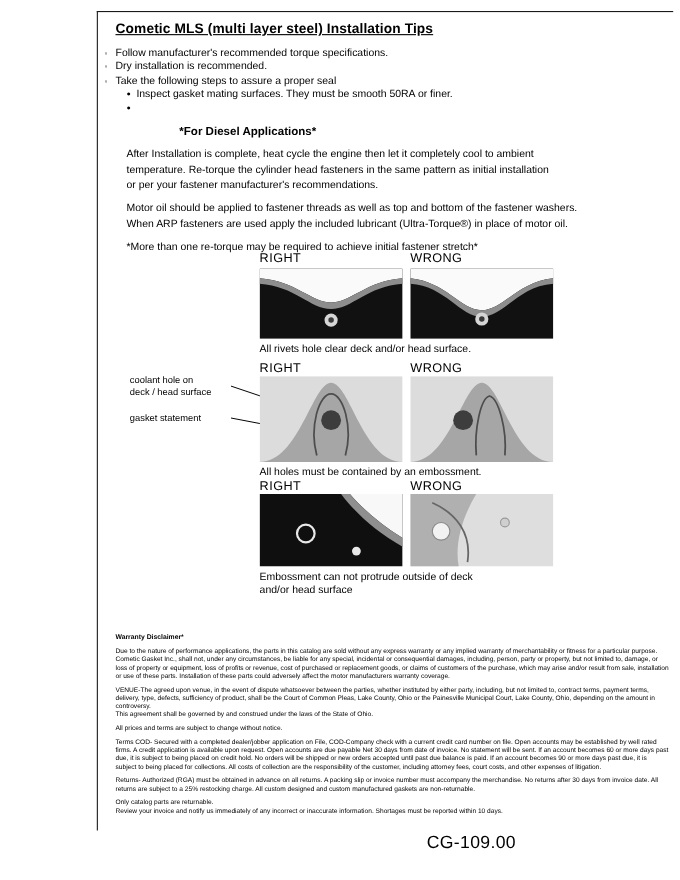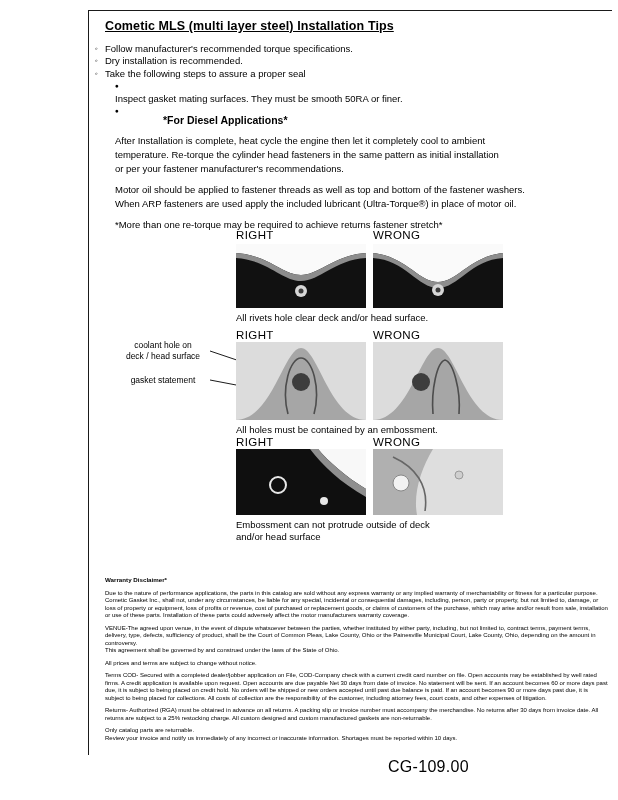--- a/index.html
+++ b/index.html
@@ -9,33 +9,33 @@
 
   .frame-top  { position:absolute; left:88px; top:10px; width:524px; border-top:1.5px solid #1a1a1a; }
   .frame-left { position:absolute; left:88px; top:10px; height:745px; border-left:1.5px solid #1a1a1a; }
 
   .title { position:absolute; left:105px; top:19px; font-size:12.5px; font-weight:bold;
            text-decoration:underline; letter-spacing:.1px; }
 
   .tips { position:absolute; left:95px; top:43px; width:505px; font-size:9.5px; }
   .bullet { display:flex; align-items:flex-start; line-height:12.4px; }
   .bullet .bm { flex:0 0 10px; width:10px; font-size:7.5px; line-height:12.4px; }
-  .bullet.sub { margin-left:20px;flex-direction:column; }
+  .bullet.sub { margin-left:20px; }
   .bullet.sub .bm { font-size:6.5px; flex:0 0 9px; width:9px; }
 
   .diesel { position:absolute; left:115px; top:114px; width:430px; font-size:9.5px; }
   .diesel-heading { font-weight:bold; font-size:10.5px; margin-bottom:8px;margin-left:48px; }
   .diesel p { margin-bottom:7px; line-height:14px; }
   .preline { white-space:pre-line; }
 
   .dg-header { position:absolute; width:130px; font-size:11.5px; letter-spacing:.4px; }
   .dg-img { position:absolute; width:130px; display:block; }
   .dg-caption { position:absolute; left:236px; font-size:9.5px; line-height:12px; }
 
-  .callout { position:absolute; left:118px; width:90px; text-align:center; font-size:8.5px; line-height:10.5px; }
+  .callout { position:absolute; left:118px; width:90px; text-align:left; font-size:8.5px; line-height:10.5px; }
   .arrows { position:absolute; left:208px; top:343px; }
 
   .disclaimer { position:absolute; left:105px; top:576px; width:503px; font-size:6px; line-height:1.25; }
   .disclaimer .disc-head { font-weight:bold; font-size:6.2px; margin-bottom:6px; }
   .disclaimer p { margin-bottom:5px; }
 
   .footer { position:absolute; left:388px; top:758px; font-size:16px; letter-spacing:.3px; }
 </style>
 </head>
 <body>
@@ -69,21 +69,21 @@
     </div>
   </div>
 
   <div class="diesel">
     <div class="diesel-heading">*For Diesel Applications*</div>
     <p class="preline">After Installation is complete, heat cycle the engine then let it completely cool to ambient
 temperature. Re-torque the cylinder head fasteners in the same pattern as initial installation
 or per your fastener manufacturer's recommendations.</p>
     <p class="preline">Motor oil should be applied to fastener threads as well as top and bottom of the fastener washers.
 When ARP fasteners are used apply the included lubricant (Ultra-Torque®) in place of motor oil.</p>
-    <p>*More than one re-torque may be required to achieve returns fastener stretch*</p>
+    <p>*More than one re-torque may be required to achieve initial fastener stretch*</p>
   </div>
 
   <div class="dg-header" style="left:236px; top:229px;">RIGHT</div>
   <div class="dg-header" style="left:373px; top:229px;">WRONG</div>
 
   <svg class="dg-img" style="left:236px; top:244px;" width="130" height="64" viewBox="0 0 130 64">
     <rect width="130" height="64" fill="#111111"></rect>
     <path d="M0,0 H130 V9 C98,11 83,31 65,31 C47,31 32,11 0,9 Z" fill="#fafafa"></path>
     <path d="M0,9 C32,11 47,31 65,31 C83,31 98,11 130,9 L130,14 C98,16 84,37 65,37 C46,37 32,16 0,14 Z" fill="#8d8d8d"></path>
     <circle cx="65" cy="47" r="6" fill="#d6d6d6"></circle>

